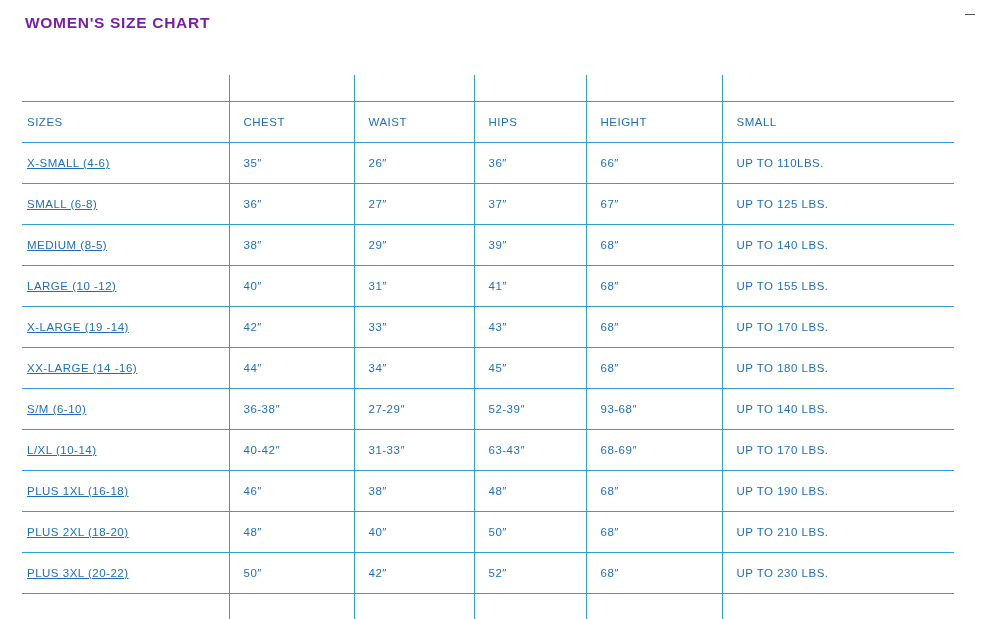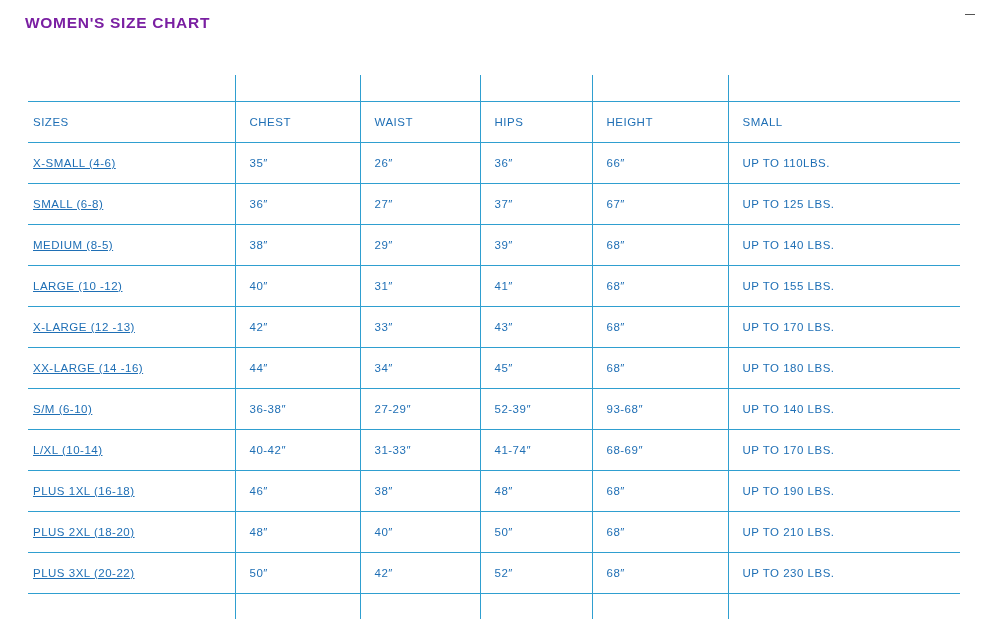--- a/index.html
+++ b/index.html
@@ -35,21 +35,21 @@
     position: absolute;
     right: 18px;
     top: 14px;
     width: 10px;
     height: 1px;
     background: #555555;
   }
 
   .table-wrap {
     position: absolute;
-    left: 28px;
+    left: 22px;
     top: 75px;
     width: 932px;
   }
 
   table.size-chart {
     border-collapse: collapse;
     width: 932px;
     table-layout: fixed;
   }
 
@@ -163,21 +163,21 @@
           </tr>
           <tr>
             <td class="sizes-cell">LARGE (10 -12)</td>
             <td>40″</td>
             <td>31″</td>
             <td>41″</td>
             <td>68″</td>
             <td>UP TO 155 LBS.</td>
           </tr>
           <tr>
-            <td class="sizes-cell">X-LARGE (12 -13)</td>
+            <td class="sizes-cell">X-LARGE (19 -14)</td>
             <td>42″</td>
             <td>33″</td>
             <td>43″</td>
             <td>68″</td>
             <td>UP TO 170 LBS.</td>
           </tr>
           <tr>
             <td class="sizes-cell">XX-LARGE (14 -16)</td>
             <td>44″</td>
             <td>34″</td>
@@ -190,21 +190,21 @@
             <td>36-38″</td>
             <td>27-29″</td>
             <td>52-39″</td>
             <td>93-68″</td>
             <td>UP TO 140 LBS.</td>
           </tr>
           <tr>
             <td class="sizes-cell">L/XL (10-14)</td>
             <td>40-42″</td>
             <td>31-33″</td>
-            <td>41-74″</td>
+            <td>63-43″</td>
             <td>68-69″</td>
             <td>UP TO 170 LBS.</td>
           </tr>
           <tr>
             <td class="sizes-cell">PLUS 1XL (16-18)</td>
             <td>46″</td>
             <td>38″</td>
             <td>48″</td>
             <td>68″</td>
             <td>UP TO 190 LBS.</td>

